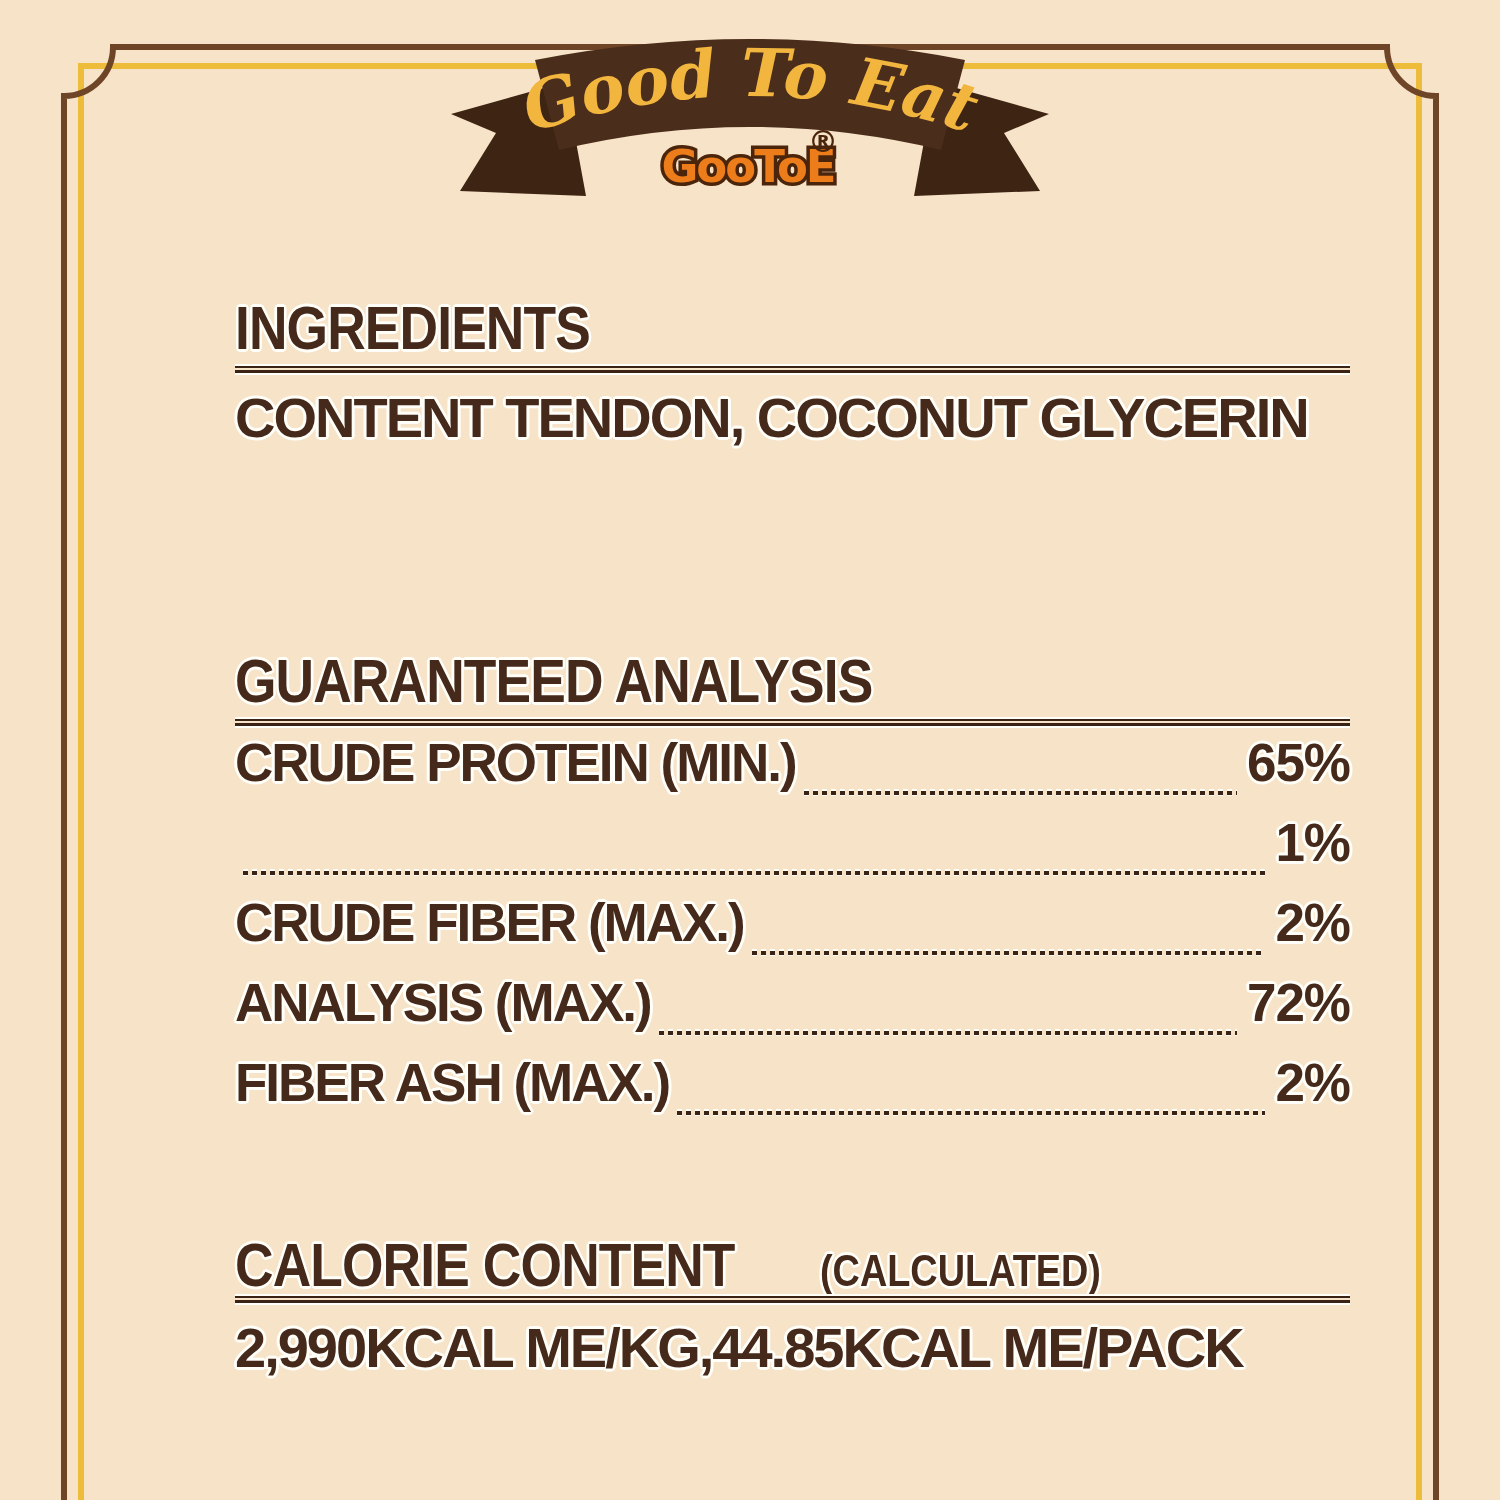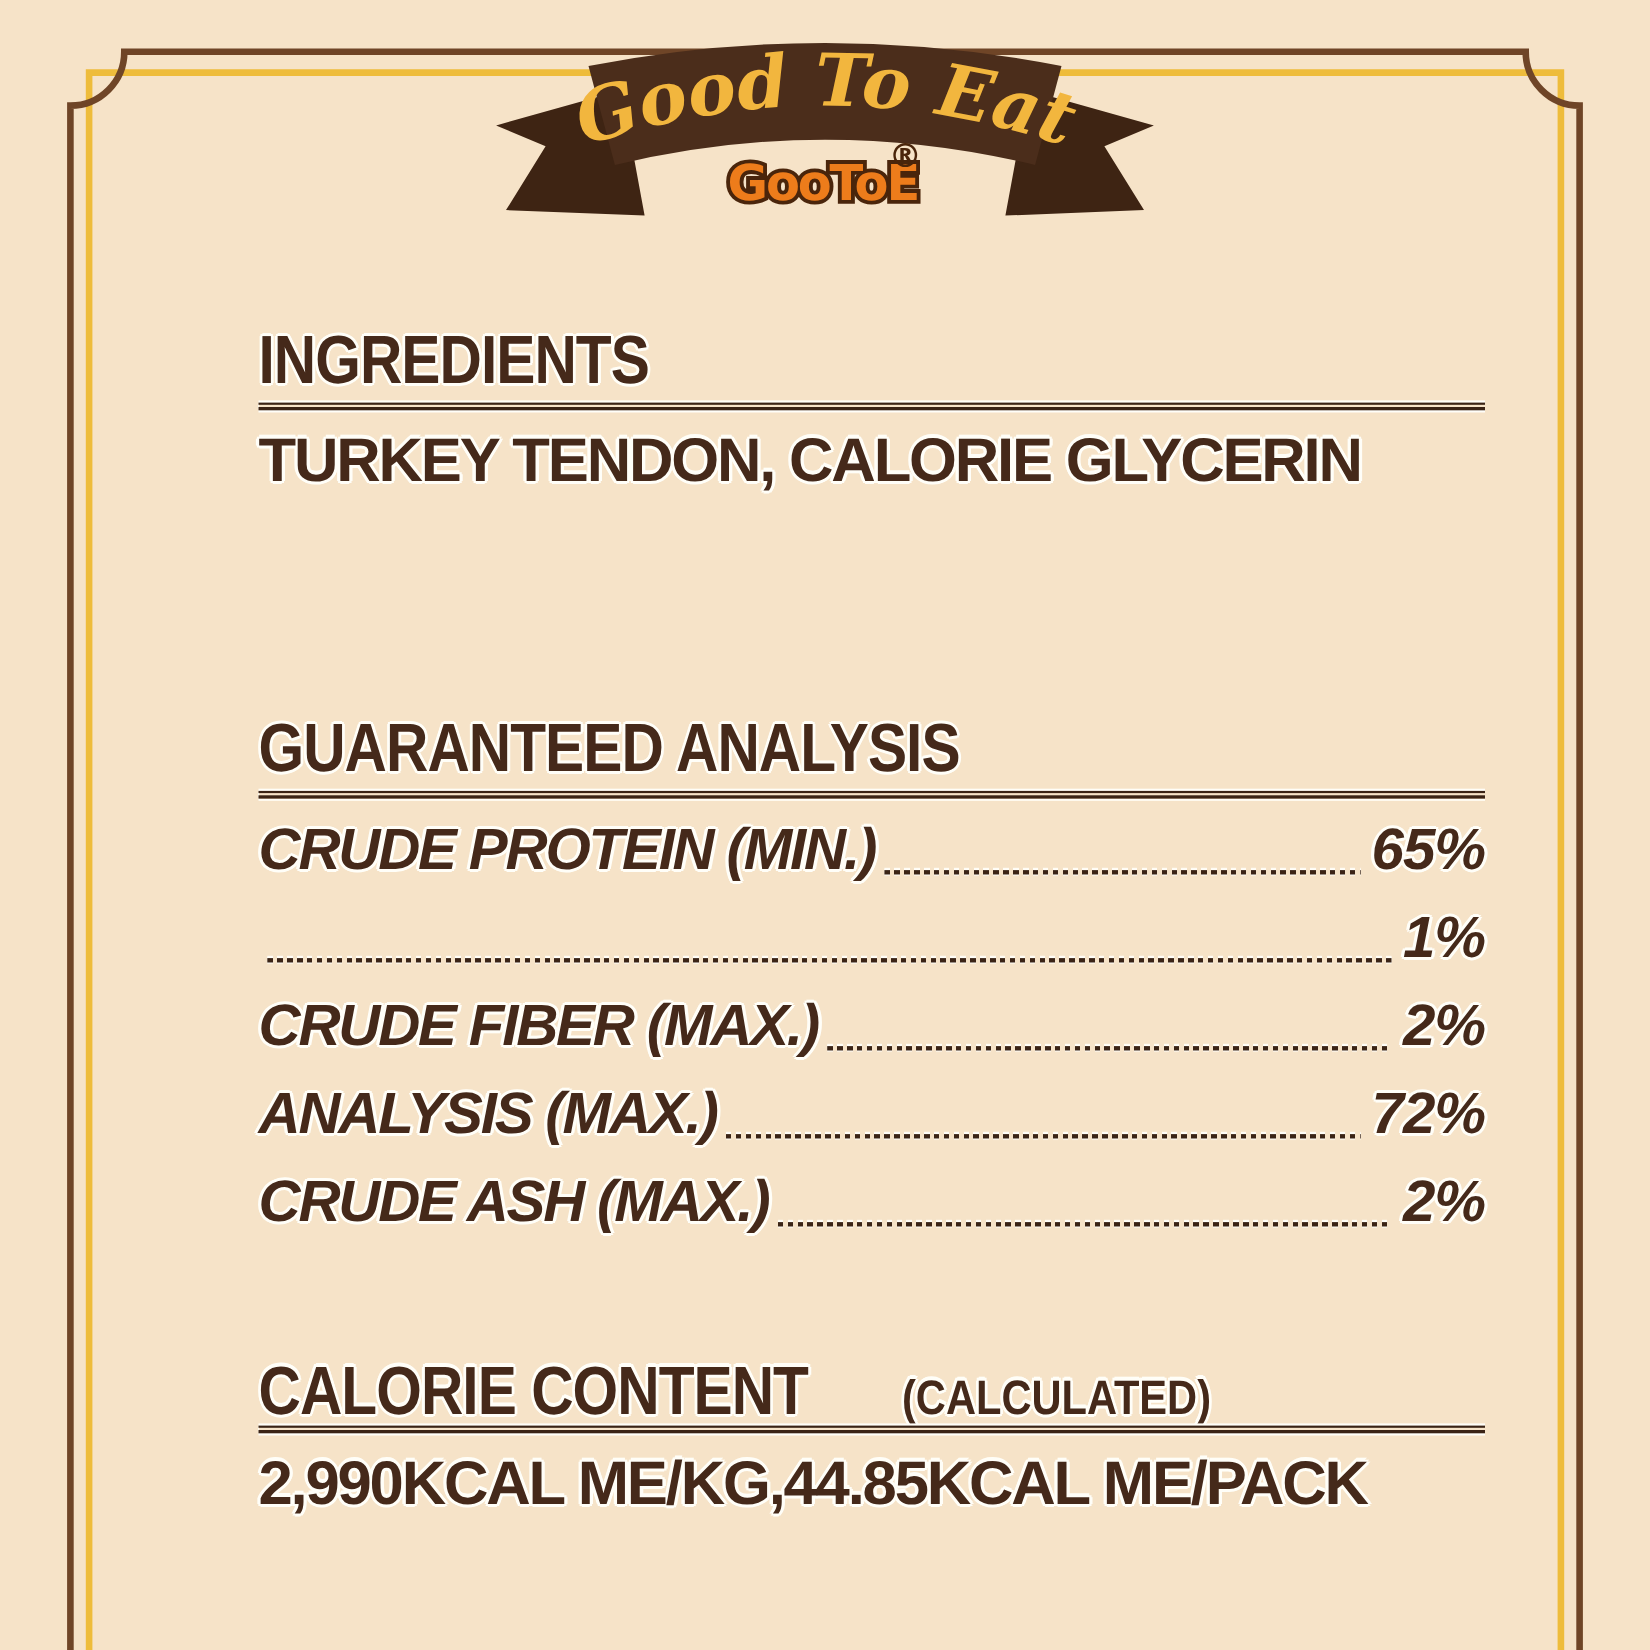--- a/index.html
+++ b/index.html
@@ -58,21 +58,21 @@
     position:absolute;left:0;width:1115px;height:7px;
     border-top:2px solid var(--c-rule-brown);
     border-bottom:3px solid var(--c-rule-brown);
     box-shadow:0 2px 0 var(--c-halo), 0 -2px 0 var(--c-halo);
   }
   .body-line{
     position:absolute;left:0;white-space:nowrap;
     font-weight:bold;font-size:56px;line-height:1;letter-spacing:-2px;
   }
   .ga-rows{position:absolute;left:0;top:732px;width:1115px;}
-  .ga-row{display:flex;align-items:center;height:80px;width:100%;font-style:italic;}
+  .ga-row{display:flex;height:80px;width:100%;}
   .ga-label{white-space:nowrap;font-weight:bold;font-size:53px;letter-spacing:-2px;}
   .ga-value{white-space:nowrap;font-weight:bold;font-size:53px;letter-spacing:-1px;}
   .leader{
     flex:1;height:4px;align-self:flex-end;
     margin:0 10px 17px 8px;
     background-image:repeating-linear-gradient(90deg, var(--c-rule-brown) 0 5px, transparent 5px 9px);
     filter:drop-shadow(0 1.5px 0 var(--c-halo)) drop-shadow(0 -1.5px 0 var(--c-halo));
   }
 </style>
 </head>
@@ -95,21 +95,21 @@
   <text class="reg-text" x="808" y="152">®</text>
 </svg>
 
 <main class="content">
 
   <section>
     <h2 class="heading halo" style="top:297px;">
       <span class="hx">INGREDIENTS</span>
     </h2>
     <div class="rule" style="top:366px;"></div>
-    <p class="body-line halo" style="top:390px;">TURKEY TENDON, CALORIE GLYCERIN</p>
+    <p class="body-line halo" style="top:390px;">CONTENT TENDON, COCONUT GLYCERIN</p>
   </section>
 
   <section>
     <h2 class="heading halo" style="top:650px;">
       <span class="hx">GUARANTEED ANALYSIS</span>
     </h2>
     <div class="rule" style="top:719px;"></div>
 
     <div class="ga-rows">
       <div class="ga-row">
@@ -125,21 +125,21 @@
         <span class="ga-label halo">CRUDE FIBER (MAX.)</span>
         <span class="leader"></span>
         <span class="ga-value halo">2%</span>
       </div>
       <div class="ga-row">
         <span class="ga-label halo">ANALYSIS (MAX.)</span>
         <span class="leader"></span>
         <span class="ga-value halo">72%</span>
       </div>
       <div class="ga-row">
-        <span class="ga-label halo">CRUDE ASH (MAX.)</span>
+        <span class="ga-label halo">FIBER ASH (MAX.)</span>
         <span class="leader"></span>
         <span class="ga-value halo">2%</span>
       </div>
     </div>
   </section>
 
   <section>
     <h2 class="heading halo" style="top:1234px;">
       <span class="hx">CALORIE CONTENT</span><span class="note halo">(CALCULATED)</span>
     </h2>

